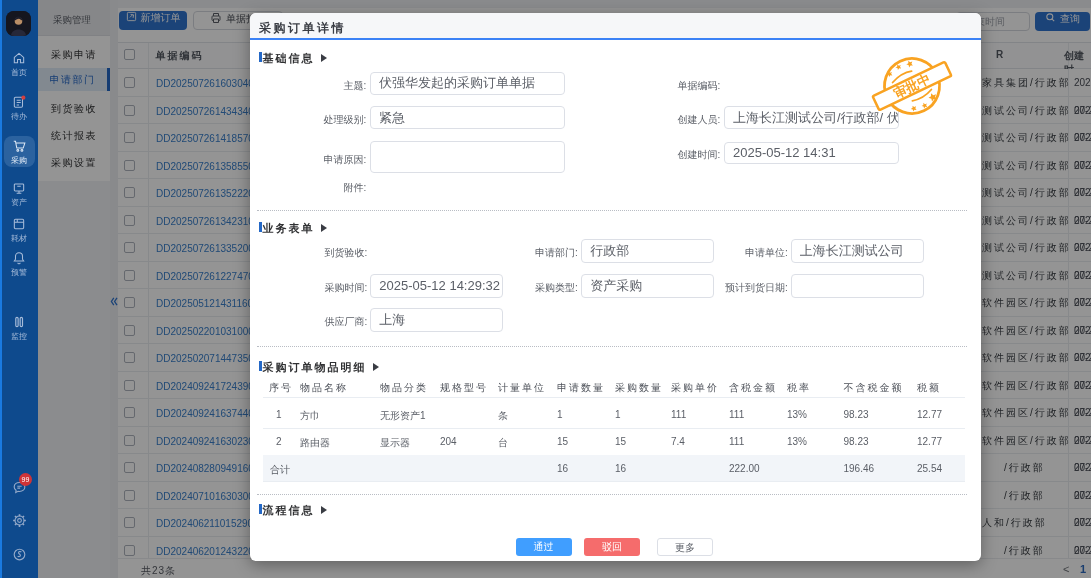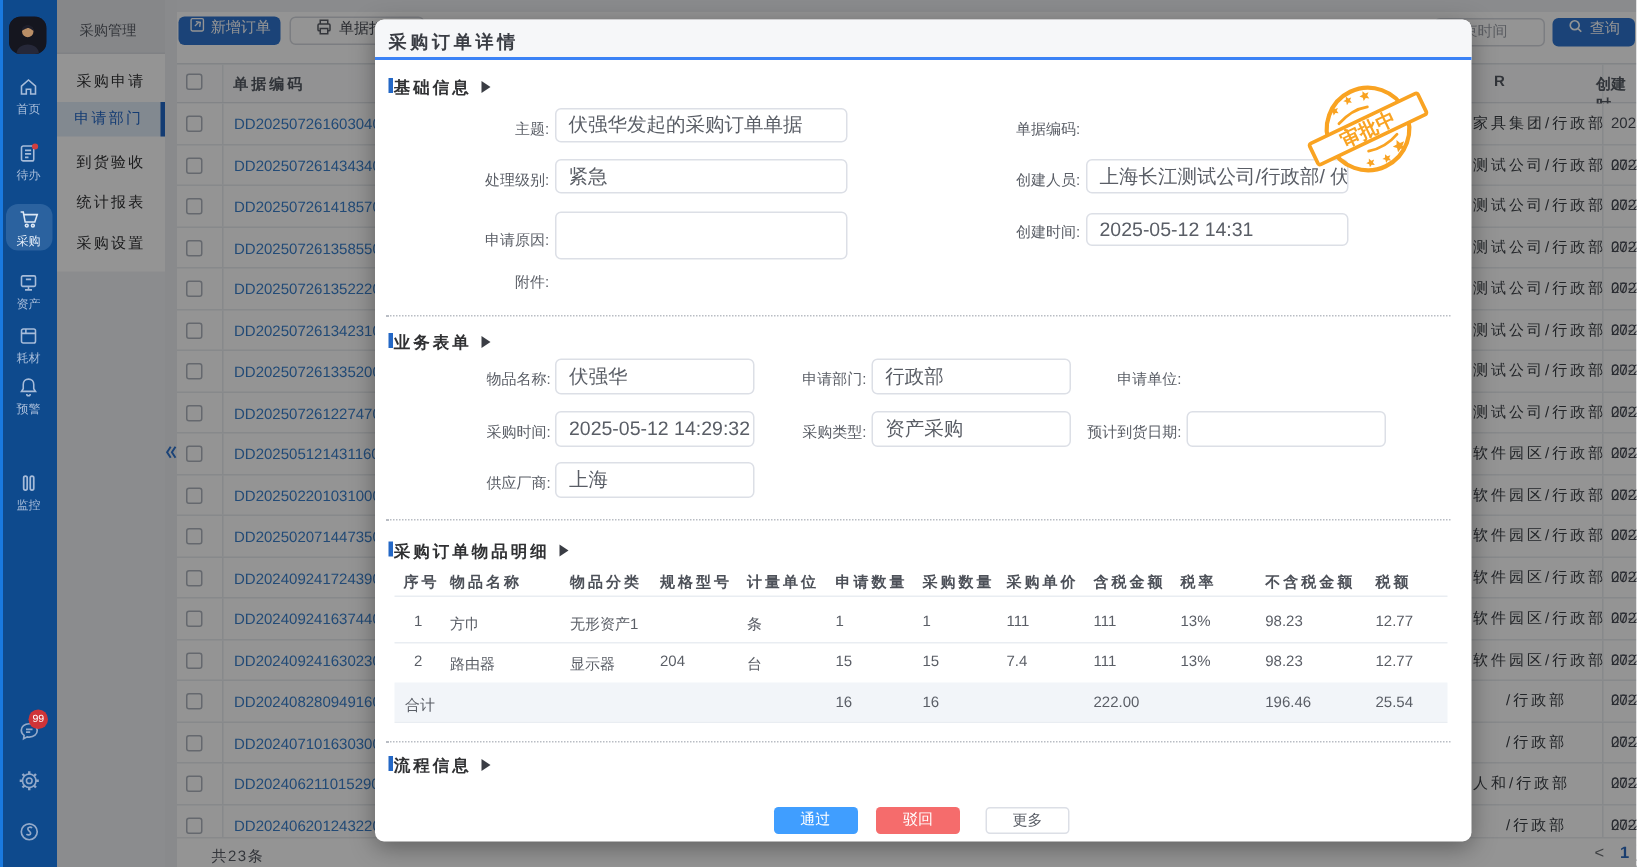--- a/index.html
+++ b/index.html
@@ -45,21 +45,21 @@
 #mhead{position:absolute;left:0;top:0;width:848px;height:27px;background:#f6f7f9;border-bottom:2px solid #3b82f6}
 #mtitle{position:absolute;left:9px;top:7px;font-size:12px;font-weight:bold;color:#3a3d44;letter-spacing:2.5px}
 #mclose{position:absolute;right:11px;top:1px;font-size:20px;color:#878c96;font-weight:400}
 .sect{position:absolute;left:8.5px;font-size:11px;font-weight:bold;color:#303133}
 .sect:before{content:"";position:absolute;left:0;top:1px;width:3px;height:10px;background:#2468c6}
 .sect span{margin-left:4px;letter-spacing:2px}
 .tri{display:inline-block;width:0;height:0;border-left:6px solid #3a3d44;border-top:4px solid transparent;border-bottom:4px solid transparent;margin-left:6px}
 .lbl{position:absolute;font-size:10px;color:#5a5e66;text-align:right}
 .inp{position:absolute;border:1px solid #dcdfe6;border-radius:4px;background:#fff;font-size:13px;color:#5a5e66;padding-left:8px;display:flex;align-items:center}
 .dot{position:absolute;left:7px;width:710px;border-top:1px dotted #b9bdc4}
-.th{position:absolute;font-size:10px;font-weight:bold;color:#4d5159;letter-spacing:2px}
+.th{position:absolute;font-size:10px;font-weight:normal;color:#4d5159;letter-spacing:2px}
 .td{position:absolute;font-size:10px;color:#5a5e66}
 .hline{position:absolute;left:13px;width:702px;height:1px;background:#e9edf2}
 .mbtn{position:absolute;width:56px;height:18px;border-radius:3px;font-size:10px;color:#fff;text-align:center;line-height:18px}
 </style></head><body>
 <div id="app">
 
 <div id="iconbar">
 <div id="avatar"><svg width="25" height="25" viewBox="0 0 25 25">
           <rect width="25" height="25" fill="#15161f"></rect>
           <circle cx="12.5" cy="10" r="3.8" fill="#b98e66"></circle>
@@ -346,25 +346,25 @@
 <path transform="translate(-8,21) scale(.7)" d="M0,-4.2 L1.25,-1.45 4.2,-1.2 2,.8 2.6,3.7 0,2.2 -2.6,3.7 -2,.8 -4.2,-1.2 -1.25,-1.45 Z"></path>
 <path transform="translate(3,23) scale(.7)" d="M0,-4.2 L1.25,-1.45 4.2,-1.2 2,.8 2.6,3.7 0,2.2 -2.6,3.7 -2,.8 -4.2,-1.2 -1.25,-1.45 Z"></path>
 <path transform="translate(14,19) scale(1)" d="M0,-4.2 L1.25,-1.45 4.2,-1.2 2,.8 2.6,3.7 0,2.2 -2.6,3.7 -2,.8 -4.2,-1.2 -1.25,-1.45 Z"></path>
 </g>
 <rect x="-40" y="-7.75" width="80" height="15.5" rx="1.5" fill="#fff" stroke="#f9a322" stroke-width="2.5"></rect>
 <text x="0" y="4.6" text-anchor="middle" font-size="13" font-weight="bold" fill="#f9a322">审批中</text>
 </g>
       </svg>
 <div class="dot" style="top:197px"></div>
 <div class="sect" style="top:208px"><span>业务表单</span><i class="tri"></i></div>
-<div class="lbl" style="left:38px;width:80px;top:233.2px">物品名称: </div>
-<div class="inp" style="left:120.3px;top:226.2px;width:133px;height:24px">伏强华</div>
+<div class="lbl" style="left:38px;width:80px;top:233.2px">到货验收: </div>
 <div class="lbl" style="left:248.5px;width:80px;top:233.2px">申请部门: </div>
 <div class="inp" style="left:331.2px;top:226.2px;width:133px;height:24px">行政部</div>
 <div class="lbl" style="left:458.5px;width:80px;top:233.2px">申请单位: </div>
+<div class="inp" style="left:540.8px;top:226.2px;width:133.5px;height:24px;white-space:nowrap">上海长江测试公司</div>
 <div class="lbl" style="left:38px;width:80px;top:267.5px">采购时间: </div>
 <div class="inp" style="left:120.3px;top:260.5px;width:133px;height:24px">2025-05-12 14:29:32</div>
 <div class="lbl" style="left:248.5px;width:80px;top:267.5px">采购类型: </div>
 <div class="inp" style="left:331.2px;top:260.5px;width:133px;height:24px">资产采购</div>
 <div class="lbl" style="left:448.5px;width:90px;top:267.5px">预计到货日期: </div>
 <div class="inp" style="left:540.8px;top:260.5px;width:133.5px;height:24px"></div>
 <div class="lbl" style="left:38px;width:80px;top:301.7px">供应厂商: </div>
 <div class="inp" style="left:120.3px;top:294.7px;width:133px;height:24px">上海</div>
 <div class="dot" style="top:333px"></div>
 <div class="sect" style="top:346.5px"><span>采购订单物品明细</span><i class="tri"></i></div>

